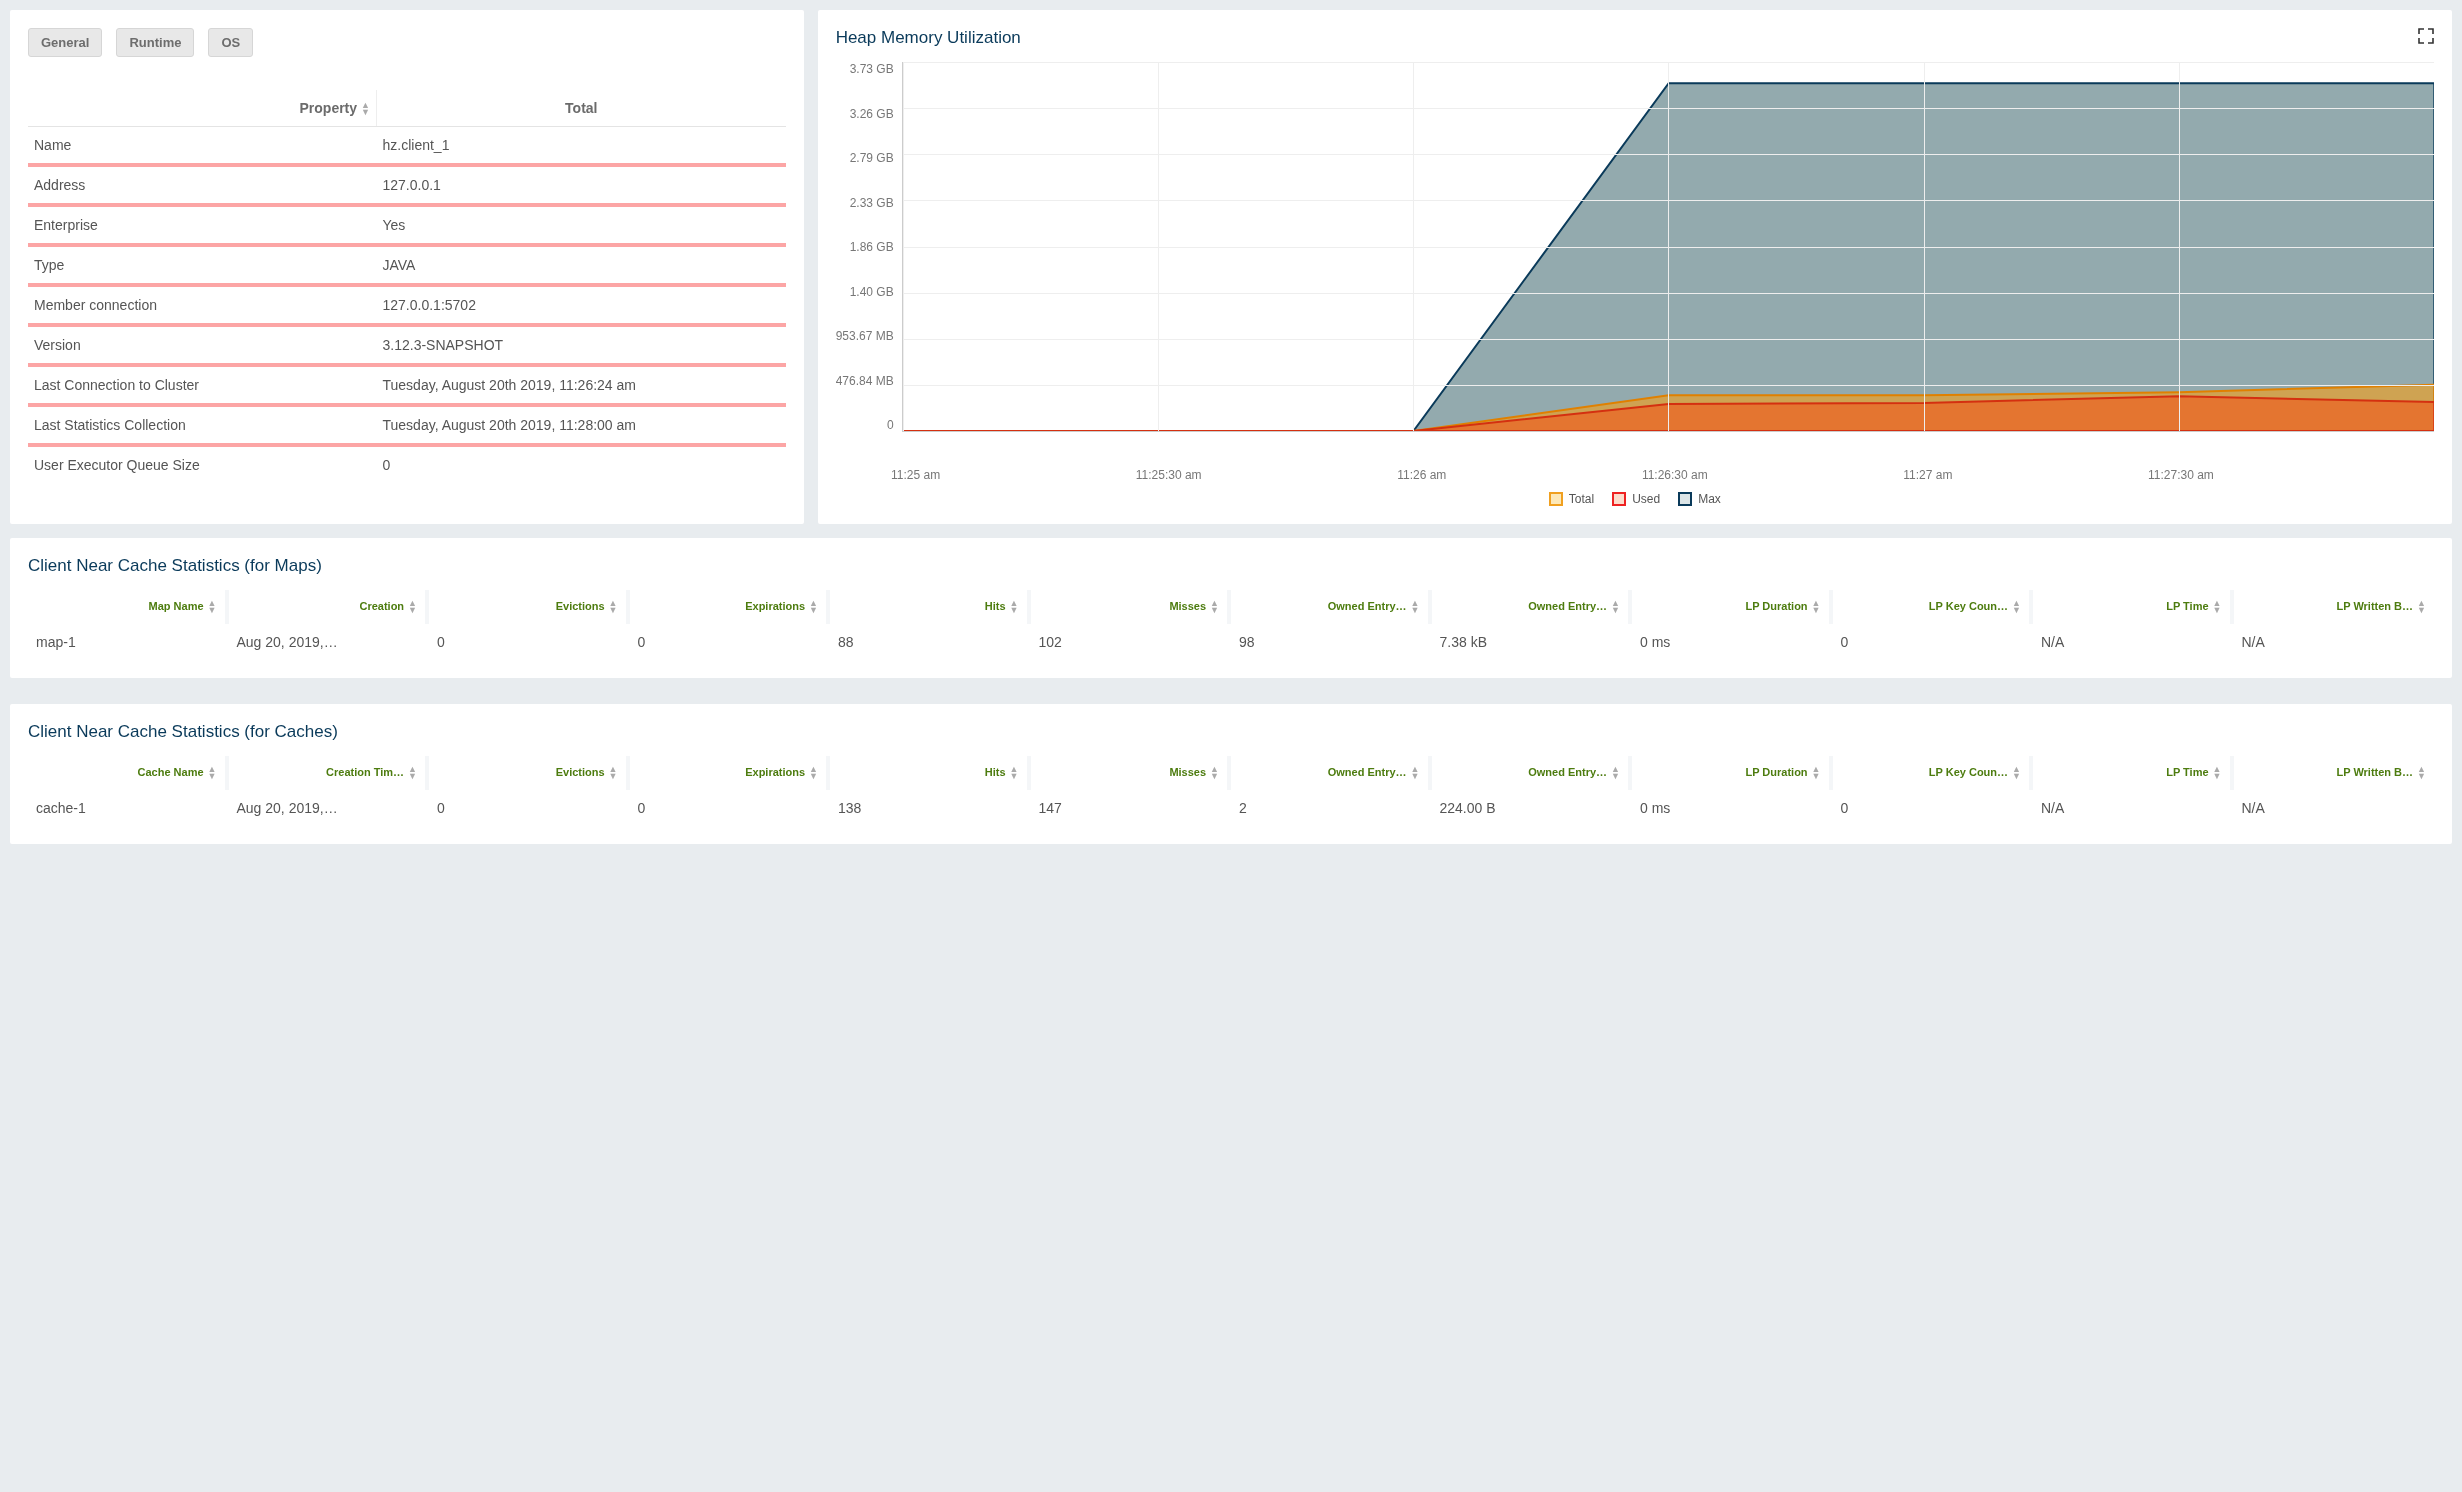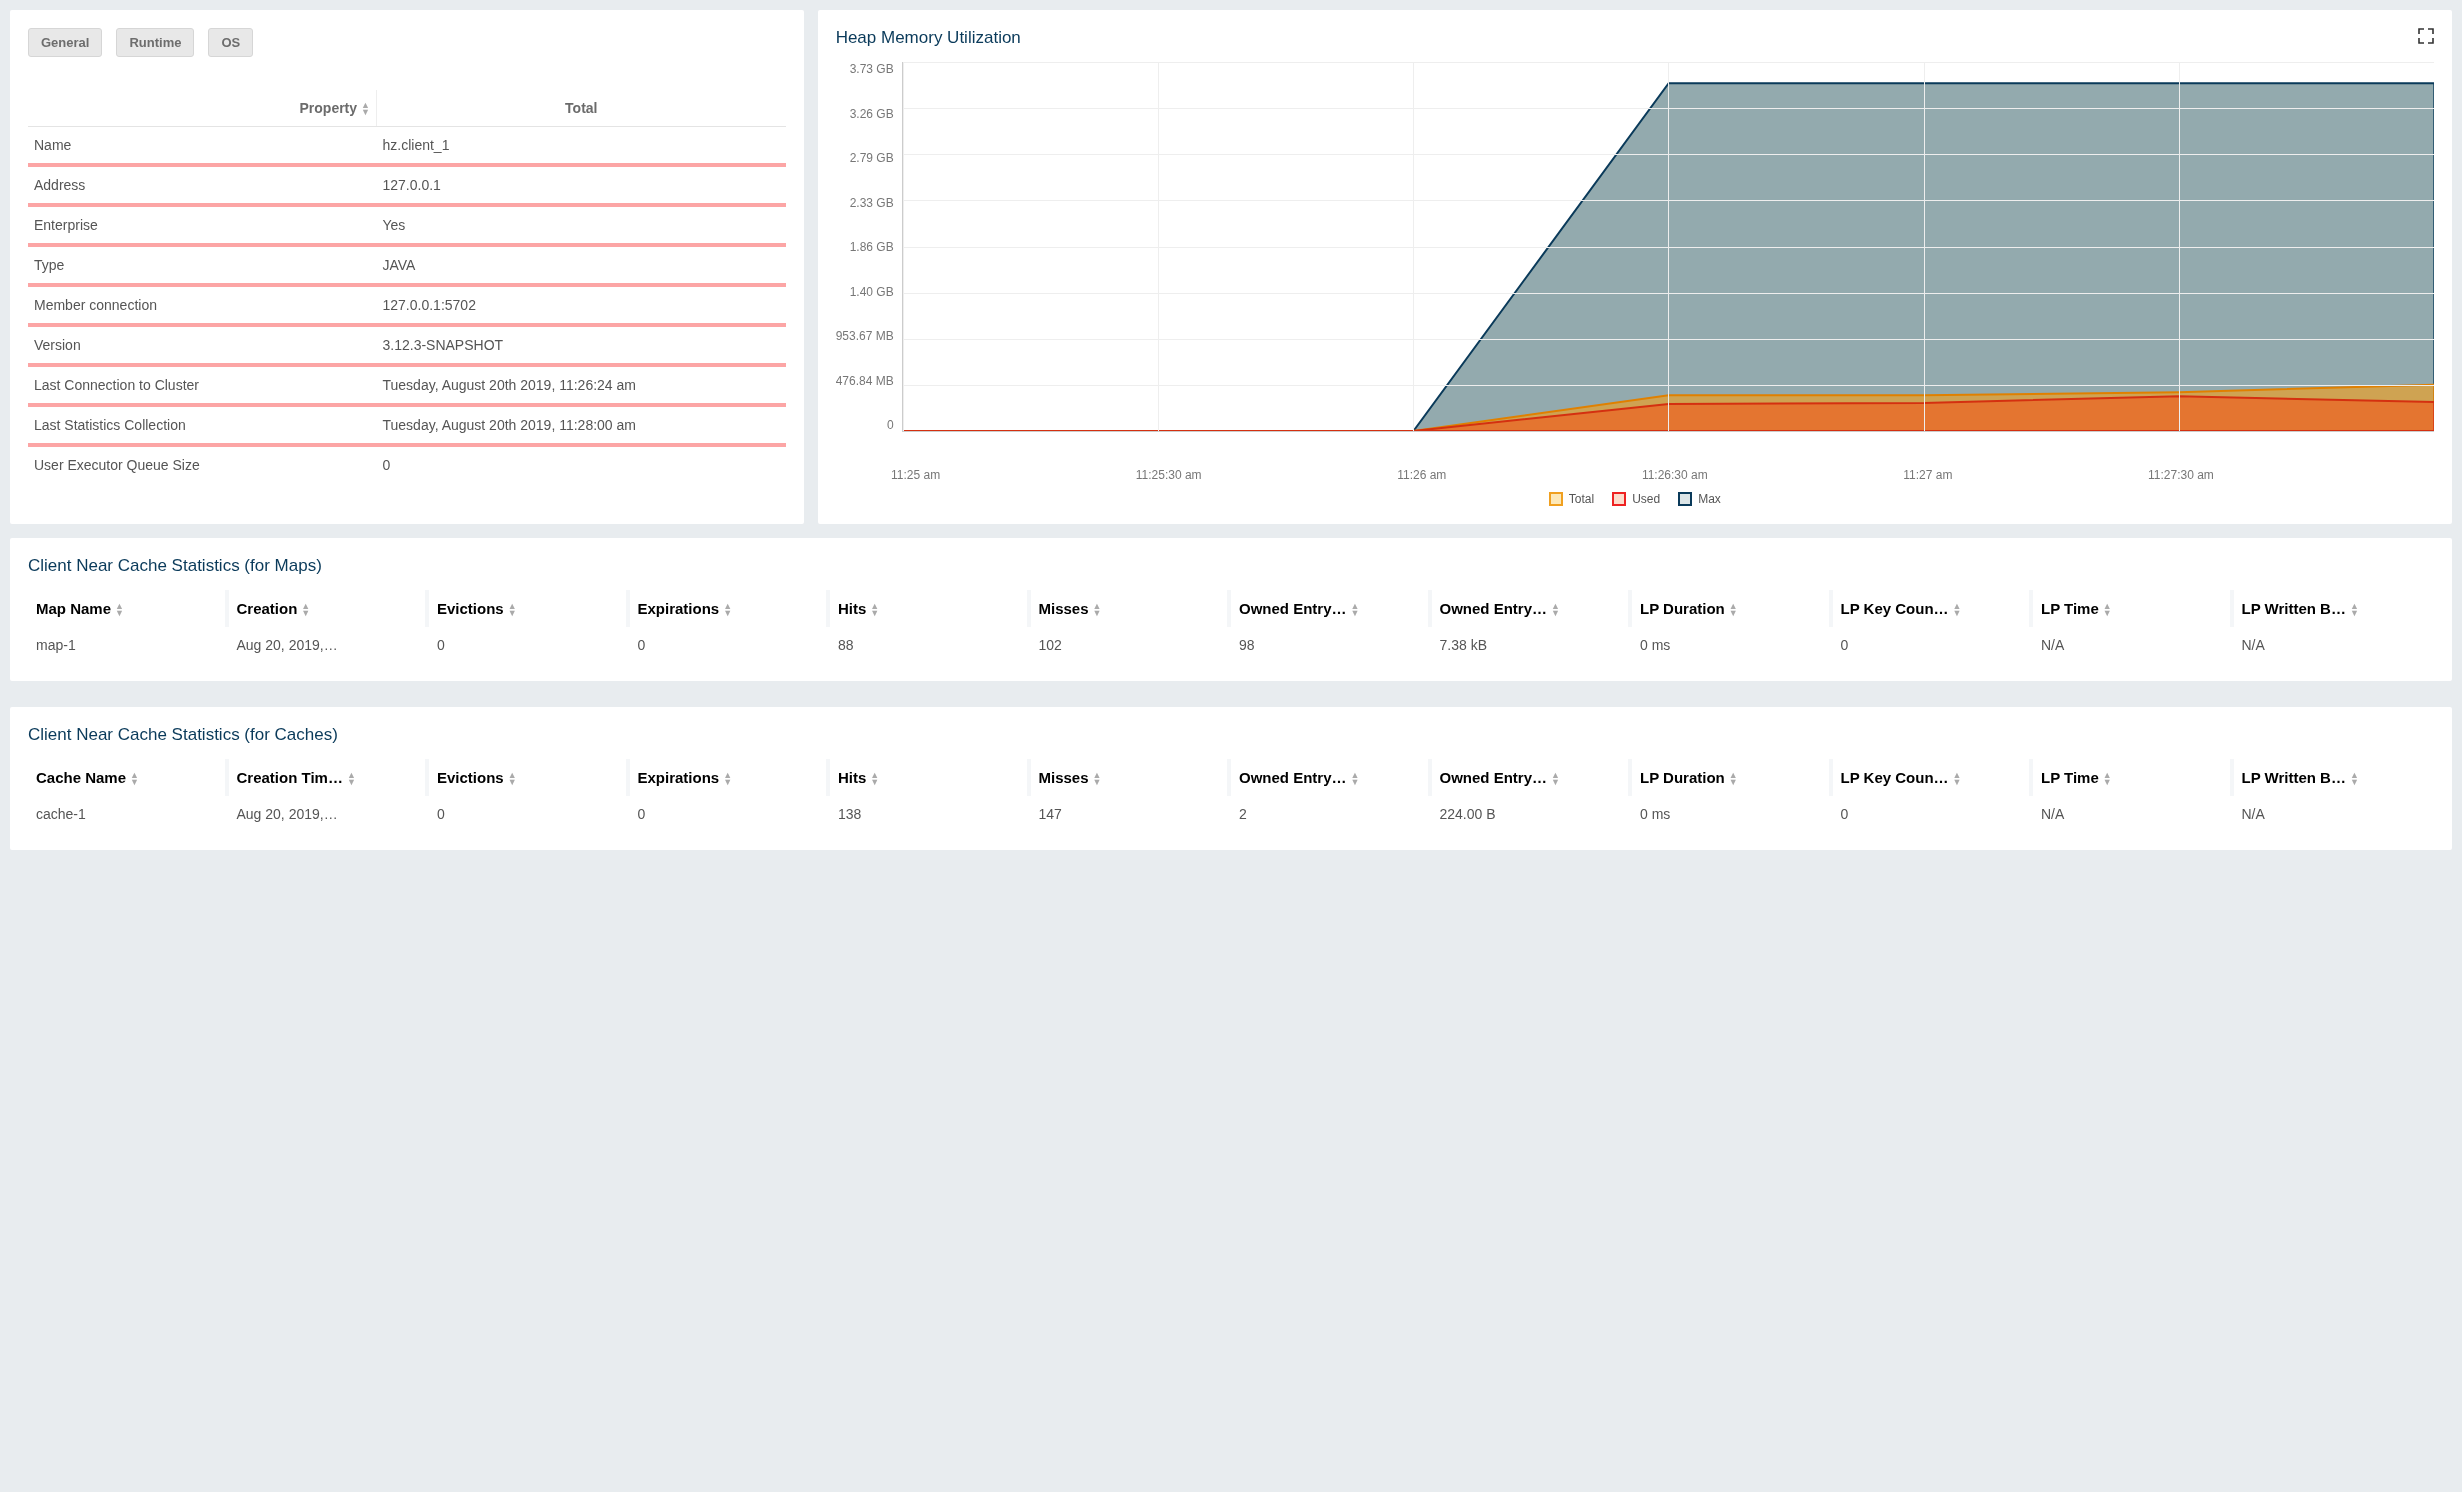--- a/index.html
+++ b/index.html
@@ -122,24 +122,24 @@
   .section-title {
     color:#0a3a5a;
     font-size:17px;
     font-weight:400;
     margin-bottom:14px;
   }
 
   
   .data-table { width:100%; border-collapse: separate; border-spacing:0; table-layout:fixed;}
   .data-table th {
-    color:#000000;
+    color:#4d7c0f;
     font-weight:700;
-    font-size:15px;
-    text-align:left;
+    font-size:11px;
+    text-align:right;
     padding:10px 8px;
     border-right: 4px solid #f4f6f8;
     white-space:nowrap;
     overflow:hidden;
     text-overflow:ellipsis;
   }
   .data-table th:last-child{border-right:none;}
   .data-table td {
     padding:10px 8px;
     color:#555;

